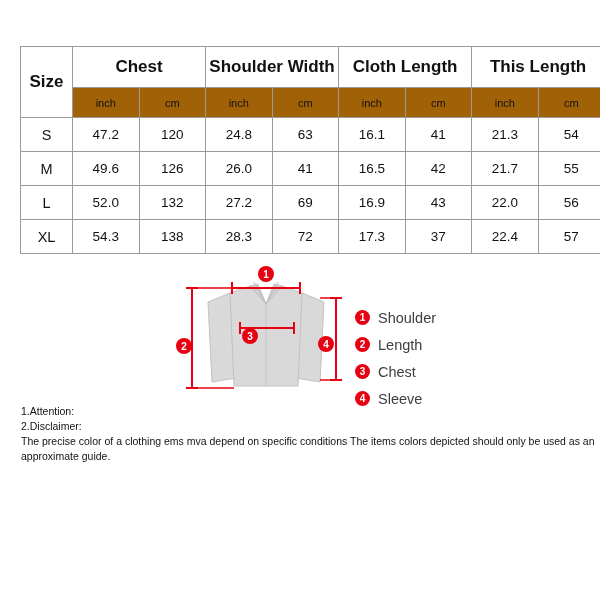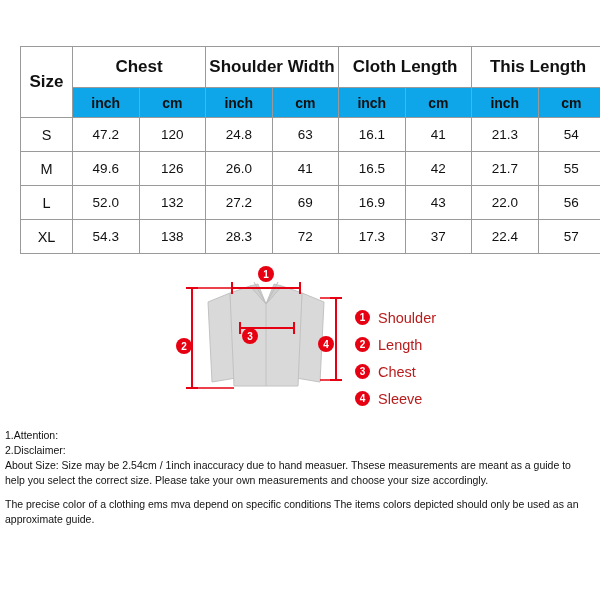--- a/index.html
+++ b/index.html
@@ -40,23 +40,23 @@
     color: #111;
   }
   .hrow1 th {
     height: 38px;
     font-size: 17px;
     font-weight: bold;
     background: #fff;
   }
   .hrow2 td {
     height: 27px;
-    font-size: 14px;
-    font-weight: bold;
-    background: #0ea5e9;
+    font-size: 11px;
+    font-weight: normal;
+    background: #a16207;
   }
   .drow td {
     height: 31px;
     font-size: 13.5px;
     background: #fff;
   }
   .drow td.sizecell {
     font-size: 14.5px;
   }
   .col-size { width: 52px; }
@@ -97,30 +97,29 @@
     color: #fff;
     font-size: 10px;
     line-height: 15px;
     text-align: center;
     font-weight: bold;
     margin-right: 8px;
     flex: 0 0 auto;
   }
   .legend-label {
     font-size: 14.5px;
-    color: #b91c1c;
+    color: #404040;
   }
 
   
   .notes {
     position: absolute;
-    left: 5px;
+    left: 21px;
     top: 404px;
     width: 580px;
-    margin-top: 24px;
   }
   .note-head {
     font-size: 10.5px;
     color: #111;
     margin: 0 0 1px 0;
     line-height: 14px;
   }
   .note-body {
     font-size: 10.5px;
     color: #111;
@@ -290,18 +289,17 @@
         <span class="badge">4</span>
         <span class="legend-label">Sleeve</span>
       </div>
     </div>
   </div>
 
   <div class="notes">
     <p class="note-head">1.Attention:</p>
 
     <p class="note-head">2.Disclaimer:</p>
-    <p class="note-body">About Size: Size may be 2.54cm / 1inch inaccuracy due to hand measuer. Thsese measurements are meant as a guide to help you select the correct size. Please take your own measurements and choose your size accordingly.</p>
 
     <p class="note-body last">The precise color of a clothing ems mva depend on specific conditions The items colors depicted should only be used as an approximate guide.</p>
   </div>
 
 </div>
 
 </body></html>

